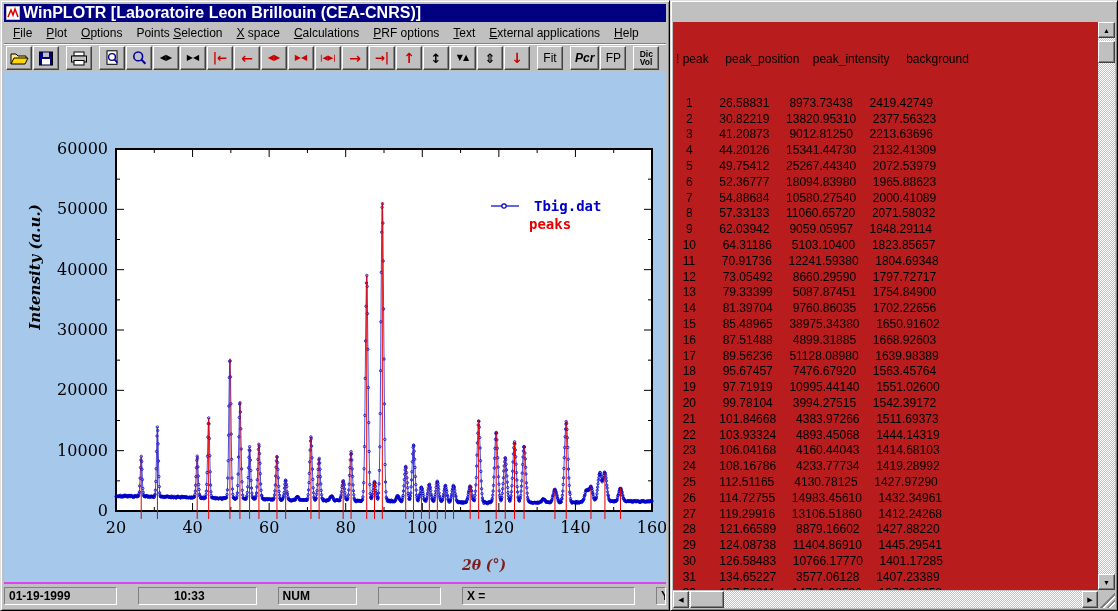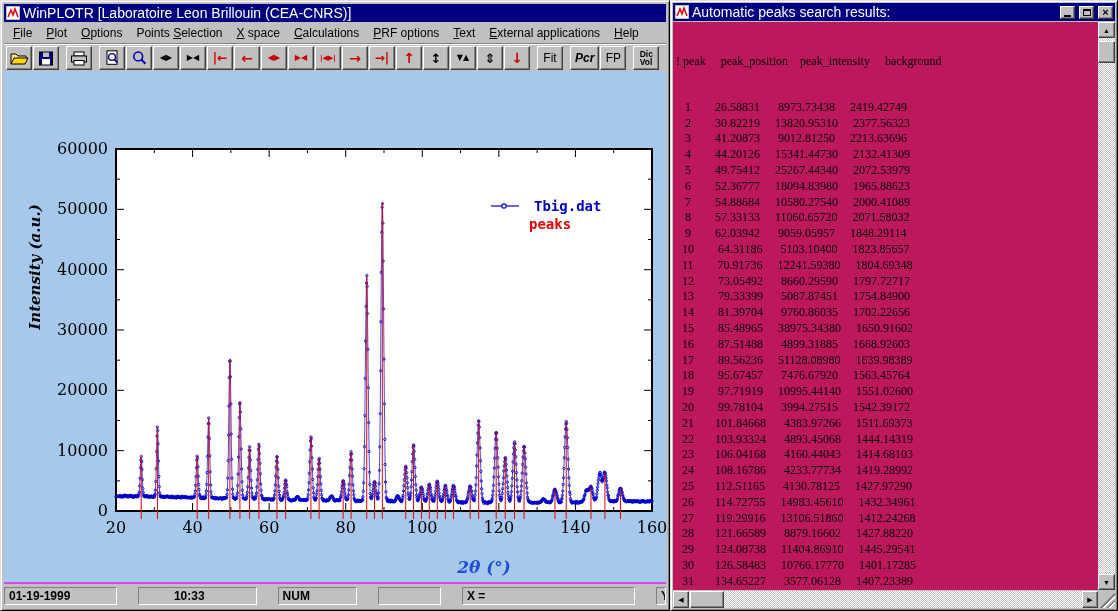--- a/index.html
+++ b/index.html
@@ -4,21 +4,21 @@
 <style>
   html,body{margin:0;padding:0;}
   body{width:1118px;height:611px;overflow:hidden;background:#c0c0c0;
        font-family:"Liberation Sans",sans-serif;-webkit-font-smoothing:none;}
   #screen{position:relative;width:1118px;height:611px;}
   .win{position:absolute;background:#c0c0c0;box-sizing:border-box;
        border:1px solid;border-color:#dfdfdf #000 #000 #dfdfdf;
        box-shadow:inset 1px 1px 0 #fff, inset -1px -1px 0 #808080;}
   .titlebar{position:absolute;left:3px;right:3px;top:3px;height:18px;background:#000080;
        color:#fff;display:flex;align-items:center;gap:3px;padding:0 2px;box-sizing:border-box;}
-  .titlebar .ttext{font-weight:normal;font-size:14px;white-space:nowrap;overflow:hidden;}
+  .titlebar .ttext{font-weight:bold;font-size:16px;white-space:nowrap;overflow:hidden;}
   .appicon{width:14px;height:14px;flex:0 0 auto;}
   
   #main-window{left:0;top:0;width:670px;height:611px;}
   #menubar{position:absolute;left:3px;right:3px;top:22px;height:19px;background:#c0c0c0;
        display:flex;align-items:center;font-size:12px;color:#000;padding-left:2px;}
   .menu-item{padding:2px 7px;white-space:nowrap;cursor:default;}
   #toolbar{position:absolute;left:3px;right:3px;top:42px;height:28px;background:#c0c0c0;
        border-top:1px solid #808080;box-shadow:0 1px 0 #fff inset;
        display:flex;align-items:center;padding-left:2px;}
   .tb{width:26px;height:24px;margin-right:1px;background:#c0c0c0;box-sizing:border-box;
@@ -29,38 +29,38 @@
   .tb .g{font-family:"DejaVu Sans",sans-serif;}
   .tb.textbtn{width:auto;min-width:26px;padding:0 4px;font-size:12px;}
   .tbsep{width:6px;height:24px;flex:0 0 auto;}
   #client{position:absolute;left:3px;right:3px;top:70px;height:515px;background:#a5c8eb;overflow:hidden;}
   #chart-title{position:absolute;left:100px;width:556px;top:24px;height:24px;text-align:center;
        font-family:"DejaVu Serif",serif;font-size:17px;color:#000;white-space:nowrap;}
   #chart-ylabel{position:absolute;left:-48px;top:186px;width:160px;height:20px;text-align:center;
        font-family:"DejaVu Serif",serif;font-style:italic;font-weight:bold;font-size:15px;color:#000;
        transform:rotate(-90deg);}
   #chart-xlabel{position:absolute;left:430px;top:486px;width:100px;text-align:center;
-       font-family:"DejaVu Serif",serif;font-style:italic;font-weight:bold;font-size:17px;color:#1d4ed8;}
+       font-family:"DejaVu Serif",serif;font-style:italic;font-weight:bold;font-size:14px;color:#7f1d1d;}
   #statusbar{position:absolute;left:3px;right:3px;bottom:3px;height:25px;background:#c0c0c0;
        border-top:2px solid #d946ef;display:flex;gap:21px;padding-top:3px;box-sizing:border-box;}
   .spanel{height:18px;box-sizing:border-box;background:#c0c0c0;color:#000;
        border:1px solid;border-color:#808080 #fff #fff #808080;
        font-size:12px;font-weight:bold;padding:1px 4px;white-space:nowrap;overflow:hidden;}
   
   #results-window{left:670px;top:0;width:448px;height:611px;}
   #results-window .titlebar{left:2px;right:2px;top:2px;}
   .tbtn{width:15px;height:13px;background:#c0c0c0;box-sizing:border-box;margin-left:1px;
        border:1px solid;border-color:#fff #404040 #404040 #fff;box-shadow:inset -1px -1px 0 #808080;
        display:flex;align-items:center;justify-content:center;color:#000;flex:0 0 auto;}
   .tbtn .mingl{display:block;width:7px;height:2px;background:#000;margin-top:7px;}
   .tbtn .maxgl{display:block;width:8px;height:7px;border:1px solid #000;border-top-width:2px;box-sizing:border-box;}
   .tbtn .xgl{font-size:11px;font-weight:bold;line-height:1;}
   .tspacer{flex:1;}
-  #peak-pane{position:absolute;left:2px;top:21px;width:425px;bottom:20px;background:#be185d;
-       font-family:Liberation Serif, serif;font-size:12px;color:#000;
+  #peak-pane{position:absolute;left:2px;top:21px;width:425px;bottom:20px;background:#b91c1c;
+       font-family:Liberation Sans, sans-serif;font-size:12px;color:#000;
        padding:2px 0 0 3px;box-sizing:border-box;overflow:hidden;white-space:pre;}
   .tline{height:15.8px;white-space:pre;}
   .sb-dither{background:#fff;
        background-image:linear-gradient(45deg,#c0c0c0 25%,transparent 25%,transparent 75%,#c0c0c0 75%),
                         linear-gradient(45deg,#c0c0c0 25%,transparent 25%,transparent 75%,#c0c0c0 75%);
        background-size:2px 2px;background-position:0 0,1px 1px;}
   #vscroll{position:absolute;right:2px;top:21px;width:17px;bottom:20px;}
   #hscroll{position:absolute;left:2px;bottom:2px;height:17px;right:19px;}
   .sbtn{position:absolute;width:17px;height:16px;background:#c0c0c0;box-sizing:border-box;
        border:1px solid;border-color:#fff #404040 #404040 #fff;box-shadow:inset -1px -1px 0 #808080;
@@ -331,37 +331,20 @@
         <div class="spanel" style="width: 116px;">01-19-1999</div>
         <div class="spanel" style="width: 121px; padding-left: 35px;">10:33</div>
         <div class="spanel" style="width: 82px;">NUM</div>
         <div class="spanel" style="width: 64px;"></div>
         <div class="spanel" style="width: 178px;">X =</div>
         <div class="spanel" style="flex: 1 1 0%;">Y =</div>
       </div>
   </div>
 
   <div class="win" id="results-window">
-    <div class="titlebar">
-      <svg class="appicon" viewBox="0 0 14 14">
-        <rect width="14" height="14" fill="#ffffff" stroke="#808080"></rect>
-        <path d="M2 11 L5 4 L7 9 L9 3 L12 11" fill="none" stroke="#e00000" stroke-width="1.5"></path>
-      </svg>
-      <span class="ttext">Automatic peaks search results:</span>
-      <span class="tspacer"></span>
-      <span class="tbtn">
-          <span class="mingl"></span>
-        </span>
-      <span class="tbtn">
-          <span class="maxgl"></span>
-        </span>
-      <span class="tbtn">
-          <span class="xgl">×</span>
-        </span>
-    </div>
 
     <div id="peak-pane">
       <div class="tline">! peak     peak_position    peak_intensity     background</div>
       <div id="peak-rows"><div class="tline">   1        26.58831      8973.73438     2419.42749</div><div class="tline">   2        30.82219     13820.95310     2377.56323</div><div class="tline">   3        41.20873      9012.81250     2213.63696</div><div class="tline">   4        44.20126     15341.44730     2132.41309</div><div class="tline">   5        49.75412     25267.44340     2072.53979</div><div class="tline">   6        52.36777     18094.83980     1965.88623</div><div class="tline">   7        54.88684     10580.27540     2000.41089</div><div class="tline">   8        57.33133     11060.65720     2071.58032</div><div class="tline">   9        62.03942      9059.05957     1848.29114</div><div class="tline">  10        64.31186      5103.10400     1823.85657</div><div class="tline">  11        70.91736     12241.59380     1804.69348</div><div class="tline">  12        73.05492      8660.29590     1797.72717</div><div class="tline">  13        79.33399      5087.87451     1754.84900</div><div class="tline">  14        81.39704      9760.86035     1702.22656</div><div class="tline">  15        85.48965     38975.34380     1650.91602</div><div class="tline">  16        87.51488      4899.31885     1668.92603</div><div class="tline">  17        89.56236     51128.08980     1639.98389</div><div class="tline">  18        95.67457      7476.67920     1563.45764</div><div class="tline">  19        97.71919     10995.44140     1551.02600</div><div class="tline">  20        99.78104      3994.27515     1542.39172</div><div class="tline">  21       101.84668      4383.97266     1511.69373</div><div class="tline">  22       103.93324      4893.45068     1444.14319</div><div class="tline">  23       106.04168      4160.44043     1414.68103</div><div class="tline">  24       108.16786      4233.77734     1419.28992</div><div class="tline">  25       112.51165      4130.78125     1427.97290</div><div class="tline">  26       114.72755     14983.45610     1432.34961</div><div class="tline">  27       119.29916     13106.51860     1412.24268</div><div class="tline">  28       121.66589      8879.16602     1427.88220</div><div class="tline">  29       124.08738     11404.86910     1445.29541</div><div class="tline">  30       126.58483     10766.17770     1401.17285</div><div class="tline">  31       134.65227      3577.06128     1407.23389</div><div class="tline">  32       137.59811     14791.92580     1372.38953</div></div>
     </div>
 
     <div id="vscroll" class="sb-dither">
       <div class="sbtn" style="top:0;left:0;">
           <span>▲</span>
         </div>

